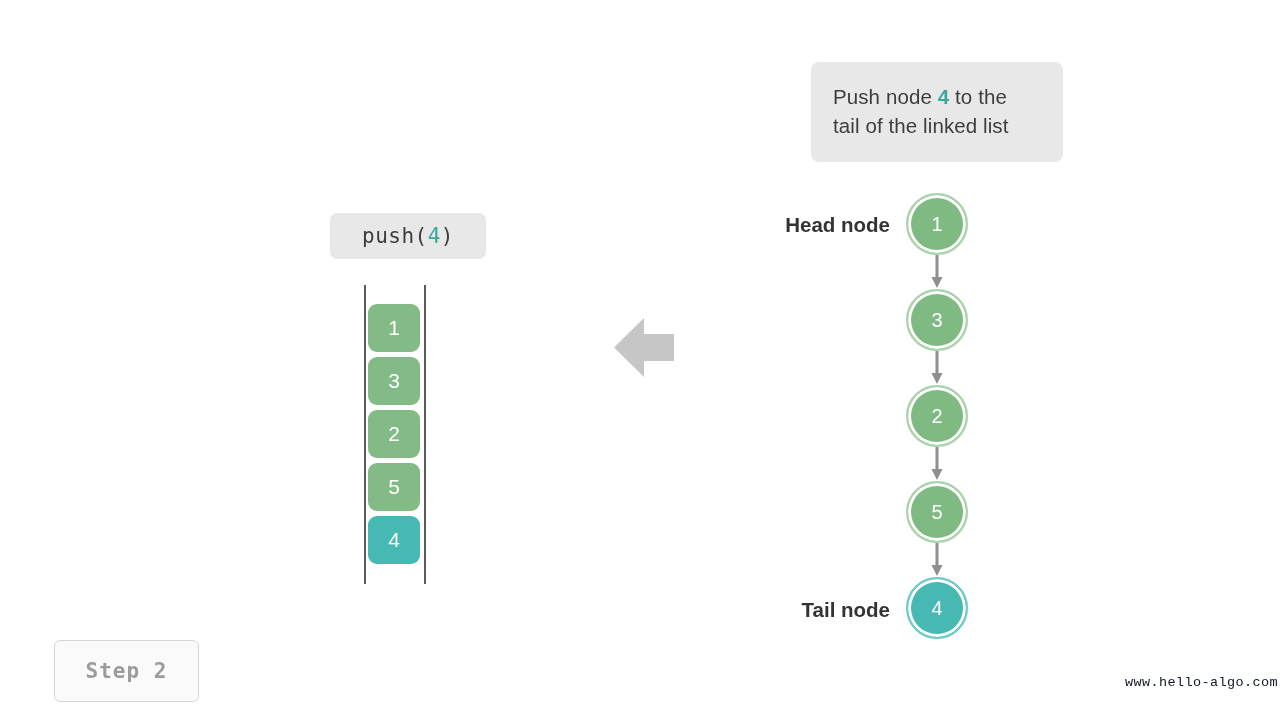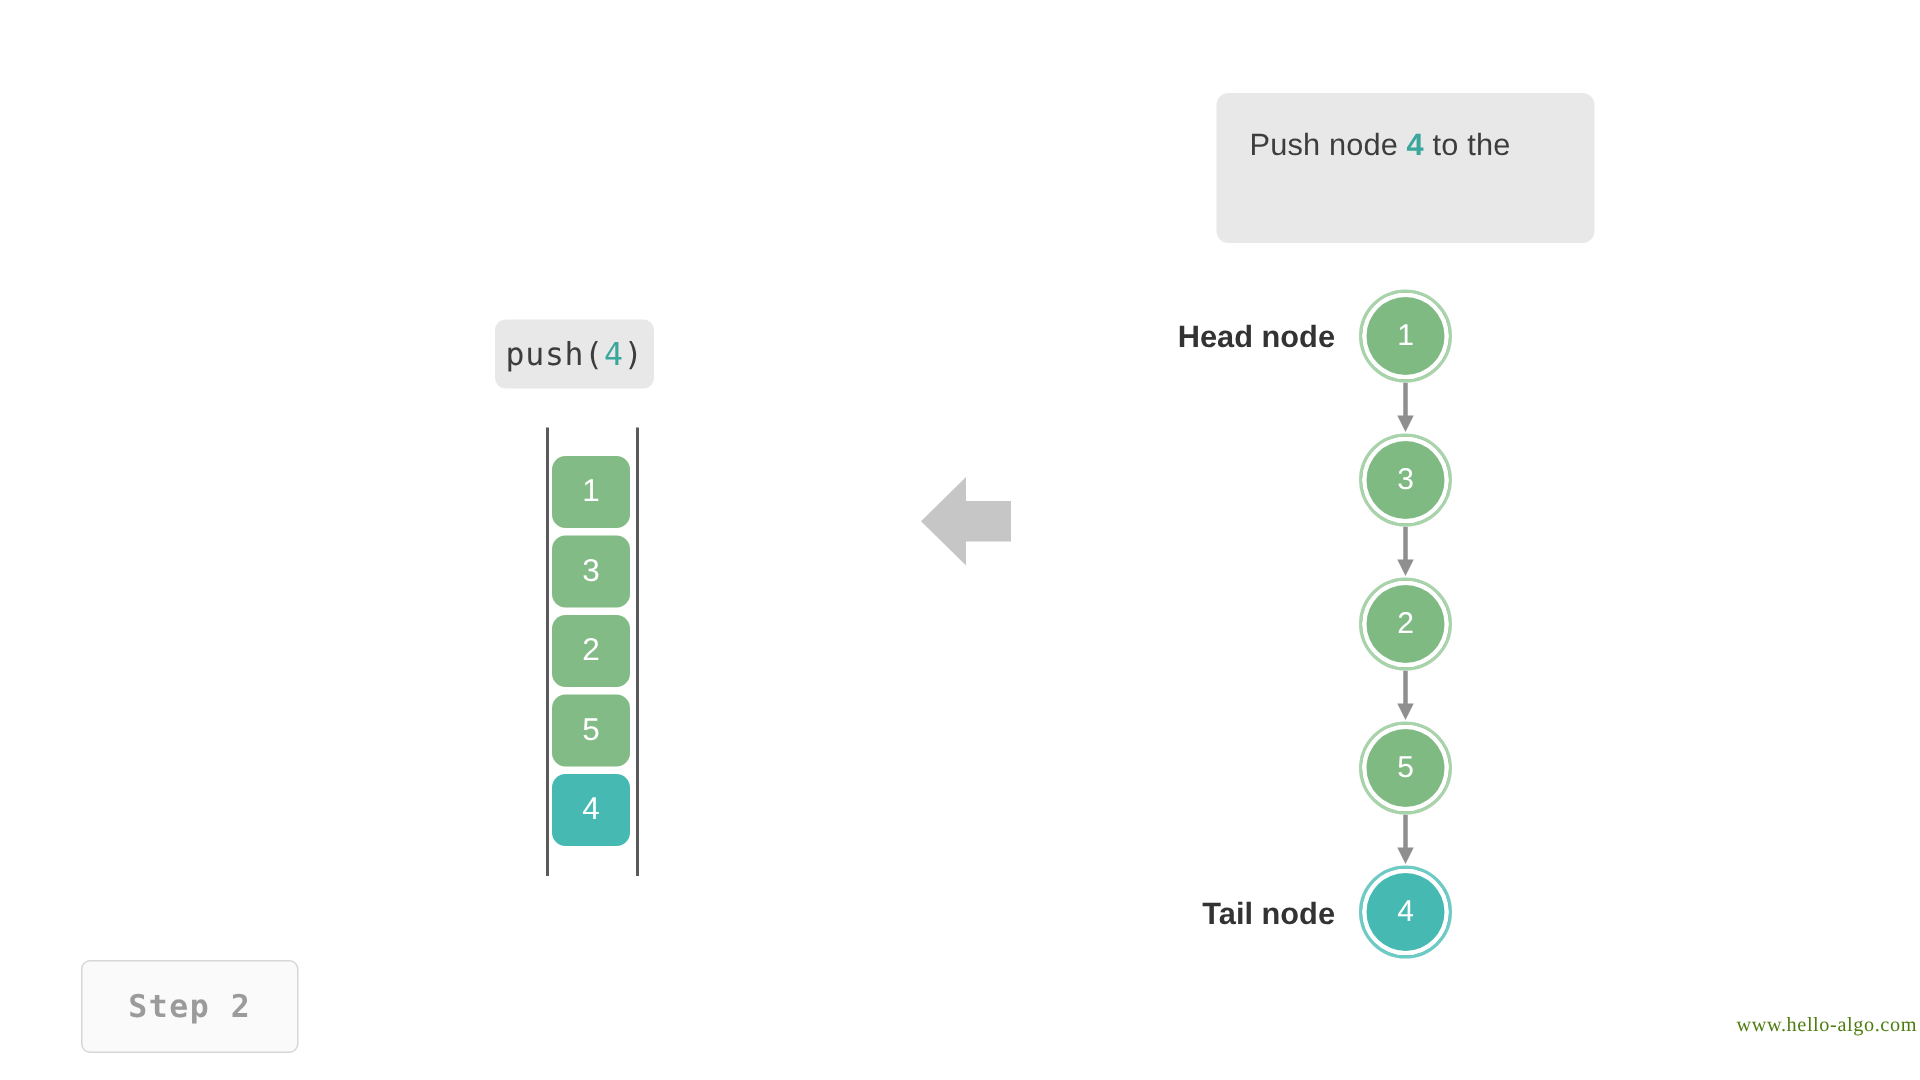--- a/index.html
+++ b/index.html
@@ -42,21 +42,21 @@
   .hl-teal {
     color: #3aa79c;
     font-weight: bold;
   }
 
   
   .op-chip {
     position: absolute;
     left: 312px;
     top: 213px;
-    width: 106px;
+    width: 156px;
     height: 46px;
     background: #e8e8e8;
     border-radius: 7px;
     display: flex;
     align-items: center;
     justify-content: center;
   }
   .op-chip-text {
     font-family: "DejaVu Sans Mono", "Liberation Mono", monospace;
     font-size: 21px;
@@ -193,35 +193,36 @@
     font-weight: bold;
     color: #9b9b9b;
     letter-spacing: 1px;
   }
 
   
   .watermark {
     position: absolute;
     right: 20px;
     top: 675px;
-    font-family: Liberation Serif, serif;
+    font-family: Liberation Mono, monospace;
     font-size: 13.5px;
-    color: #4d7c0f;
+    color: #0f172a;
     letter-spacing: 0.4px;
     margin-left: 36px;
   }
 </style>
 </head>
 <body>
 
 <div class="canvas">
 
   <div class="callout">
     <div class="callout-text">
       <span>Push node </span><span class="hl-teal">4</span><span> to the</span><br>
+      <span>tail of the linked list</span>
     </div>
   </div>
 
   <div class="op-chip">
     <span class="op-chip-text"><span>push(</span><span class="hl-teal">4</span><span>)</span></span>
   </div>
 
   <div class="queue-wrap">
     <div class="q-rail left"></div>
     <div class="q-rail right"></div>

